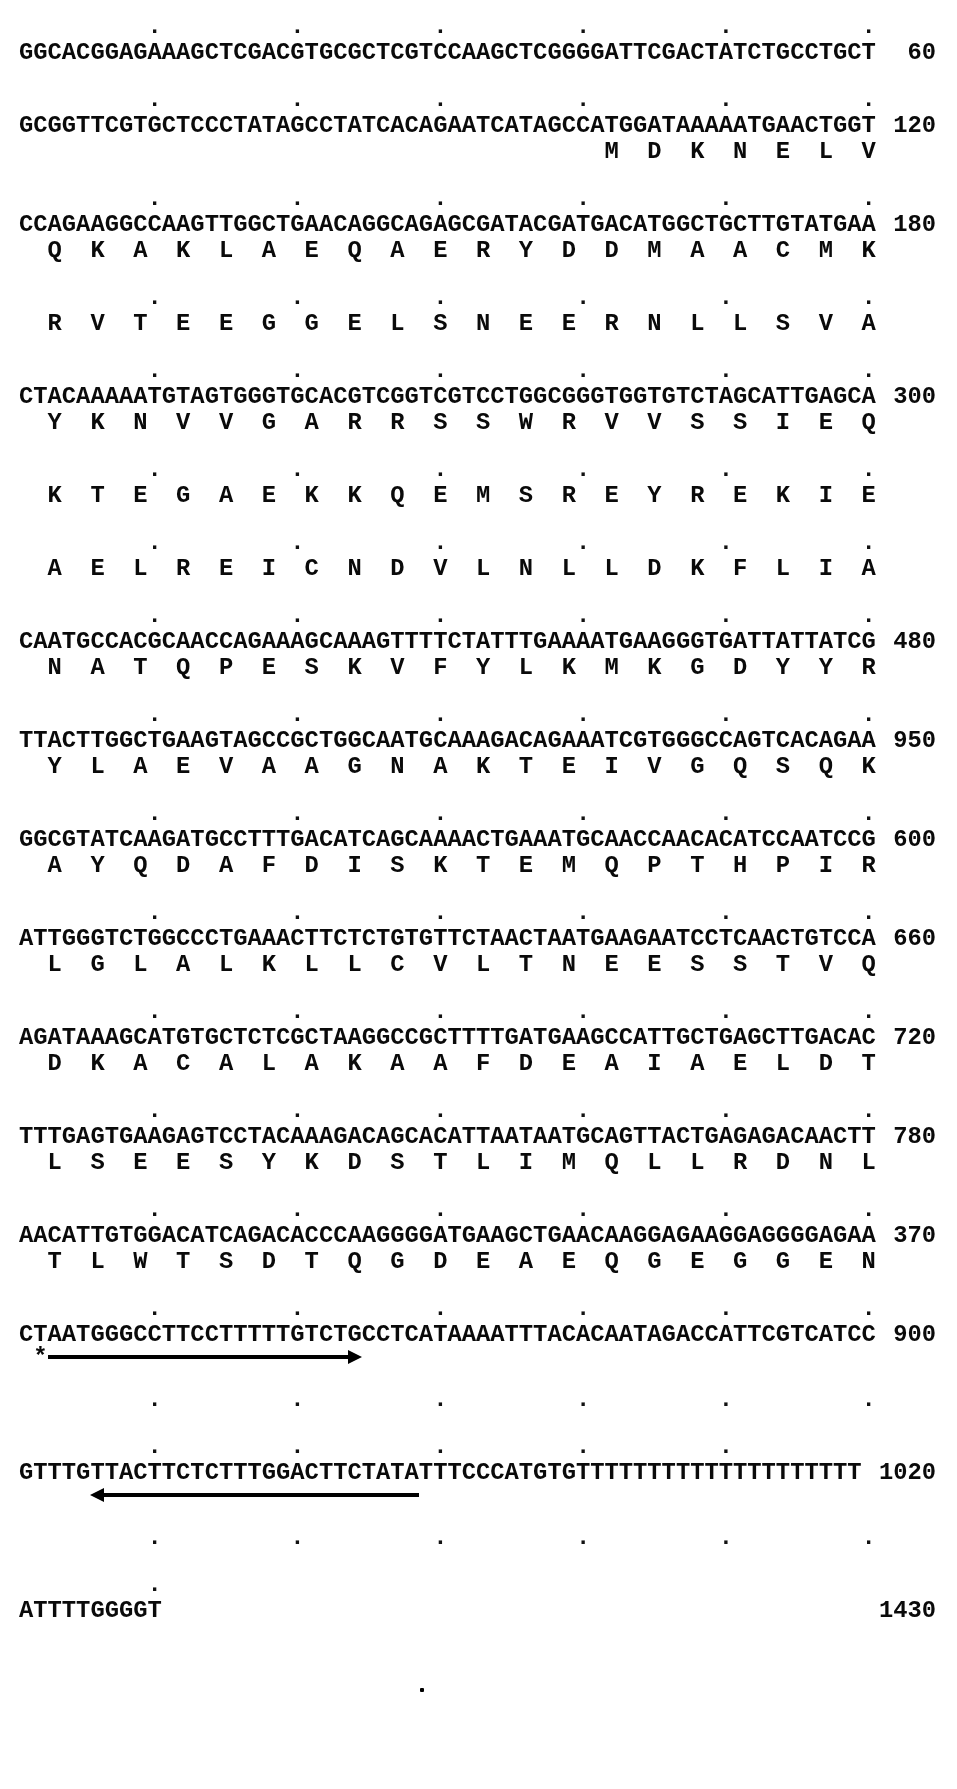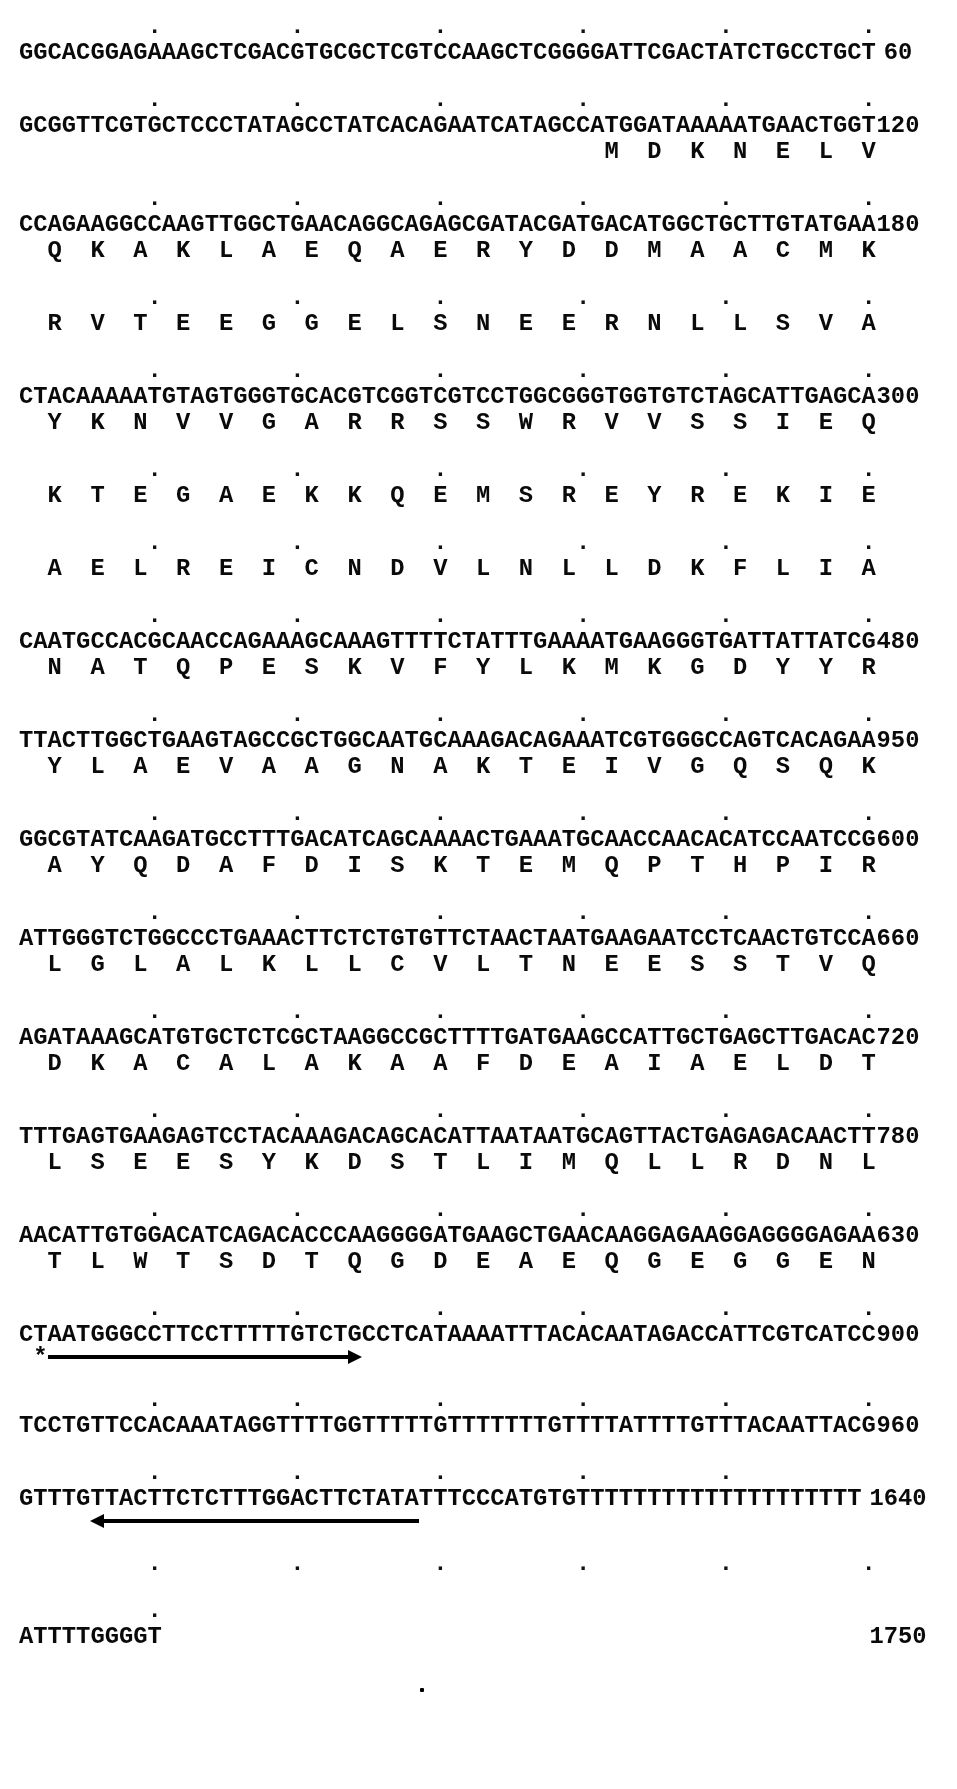--- a/index.html
+++ b/index.html
@@ -27,21 +27,21 @@
     line-height: 26px;
     height: 26px;
     letter-spacing: 0;
   }
   .ticks { color: #111; }
   .num {
     position: absolute;
     left: 841px;
     top: 0;
     width: 76px;
-    text-align: center;
+    text-align: right;
   }
   .arrow-row {
     position: relative;
     height: 18px;
     white-space: pre;
   }
   .stop {
     position: absolute;
     top: -4px;
     font-size: 23.8px;
@@ -139,39 +139,38 @@
       <div class="row"><span class="seq">AGATAAAGCATGTGCTCTCGCTAAGGCCGCTTTTGATGAAGCCATTGCTGAGCTTGACAC</span><span class="num">720</span></div>
       <div class="row aa">  D  K  A  C  A  L  A  K  A  A  F  D  E  A  I  A  E  L  D  T</div>
     </div>
     <div class="block">
       <div class="row ticks">         .         .         .         .         .         .</div>
       <div class="row"><span class="seq">TTTGAGTGAAGAGTCCTACAAAGACAGCACATTAATAATGCAGTTACTGAGAGACAACTT</span><span class="num">780</span></div>
       <div class="row aa">  L  S  E  E  S  Y  K  D  S  T  L  I  M  Q  L  L  R  D  N  L</div>
     </div>
     <div class="block">
       <div class="row ticks">         .         .         .         .         .         .</div>
-      <div class="row"><span class="seq">AACATTGTGGACATCAGACACCCAAGGGGATGAAGCTGAACAAGGAGAAGGAGGGGAGAA</span><span class="num">630</span></div>
+      <div class="row"><span class="seq">AACATTGTGGACATCAGACACCCAAGGGGATGAAGCTGAACAAGGAGAAGGAGGGGAGAA</span><span class="num">370</span></div>
       <div class="row aa">  T  L  W  T  S  D  T  Q  G  D  E  A  E  Q  G  E  G  G  E  N</div>
     </div>
     <div class="block">
       <div class="row ticks">         .         .         .         .         .         .</div>
       <div class="row"><span class="seq">CTAATGGGCCTTCCTTTTTGTCTGCCTCATAAAATTTACACAATAGACCATTCGTCATCC</span><span class="num">900</span></div>
       <div class="arrow-row"><span class="stop" style="left: 14.28px;">*</span><span class="arrow right" style="left: 28.56px; width: 301.16px;"></span></div>
     </div>
     <div class="block">
       <div class="row ticks">         .         .         .         .         .         .</div>
-      <div class="row"><span class="seq">TCCTGTTCCACAAATAGGTTTTGGTTTTTGTTTTTTTGTTTTATTTTGTTTACAATTACG</span><span class="num">960</span></div>
     </div>
     <div class="block">
       <div class="row ticks">         .         .         .         .         .</div>
-      <div class="row"><span class="seq">GTTTGTTACTTCTCTTTGGACTTCTATATTTCCCATGTGTTTTTTTTTTTTTTTTTTTT</span><span class="num">1640</span></div>
+      <div class="row"><span class="seq">GTTTGTTACTTCTCTTTGGACTTCTATATTTCCCATGTGTTTTTTTTTTTTTTTTTTTT</span><span class="num">1020</span></div>
       <div class="arrow-row"><span class="arrow left" style="left: 84.4px; width: 315.44px;"></span></div>
     </div>
     <div class="block">
       <div class="row ticks">         .         .         .         .         .         .</div>
     </div>
     <div class="block">
       <div class="row ticks">         .</div>
-      <div class="row"><span class="seq">ATTTTGGGGT</span><span class="num">1750</span></div>
+      <div class="row"><span class="seq">ATTTTGGGGT</span><span class="num">1430</span></div>
     </div>
   </div>
 
 <div class="speck" style="left: 420px; top: 1688px;"></div>
 
 </body></html>

